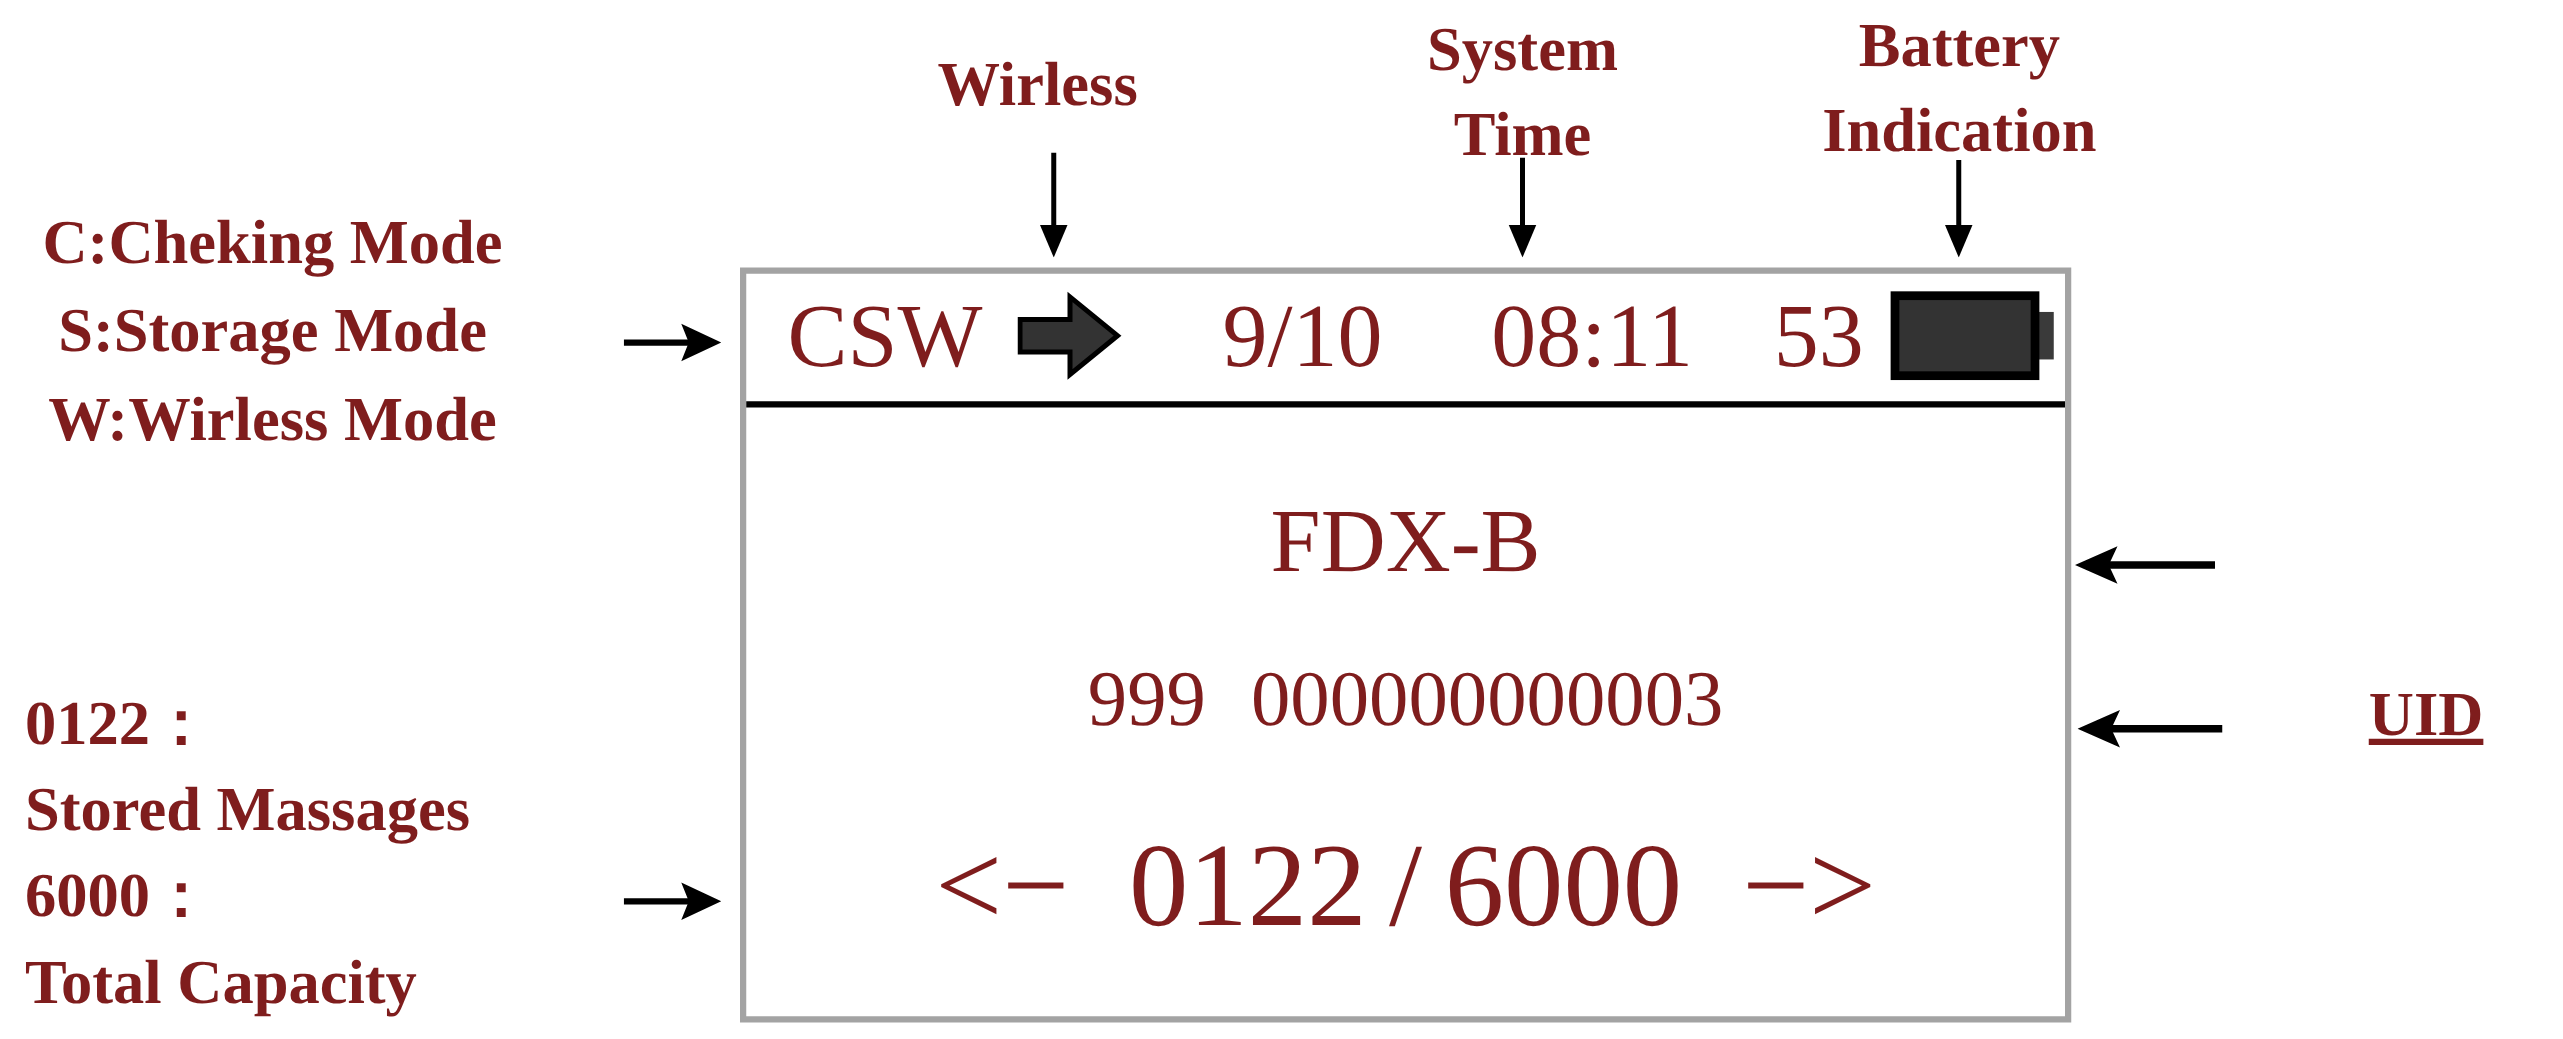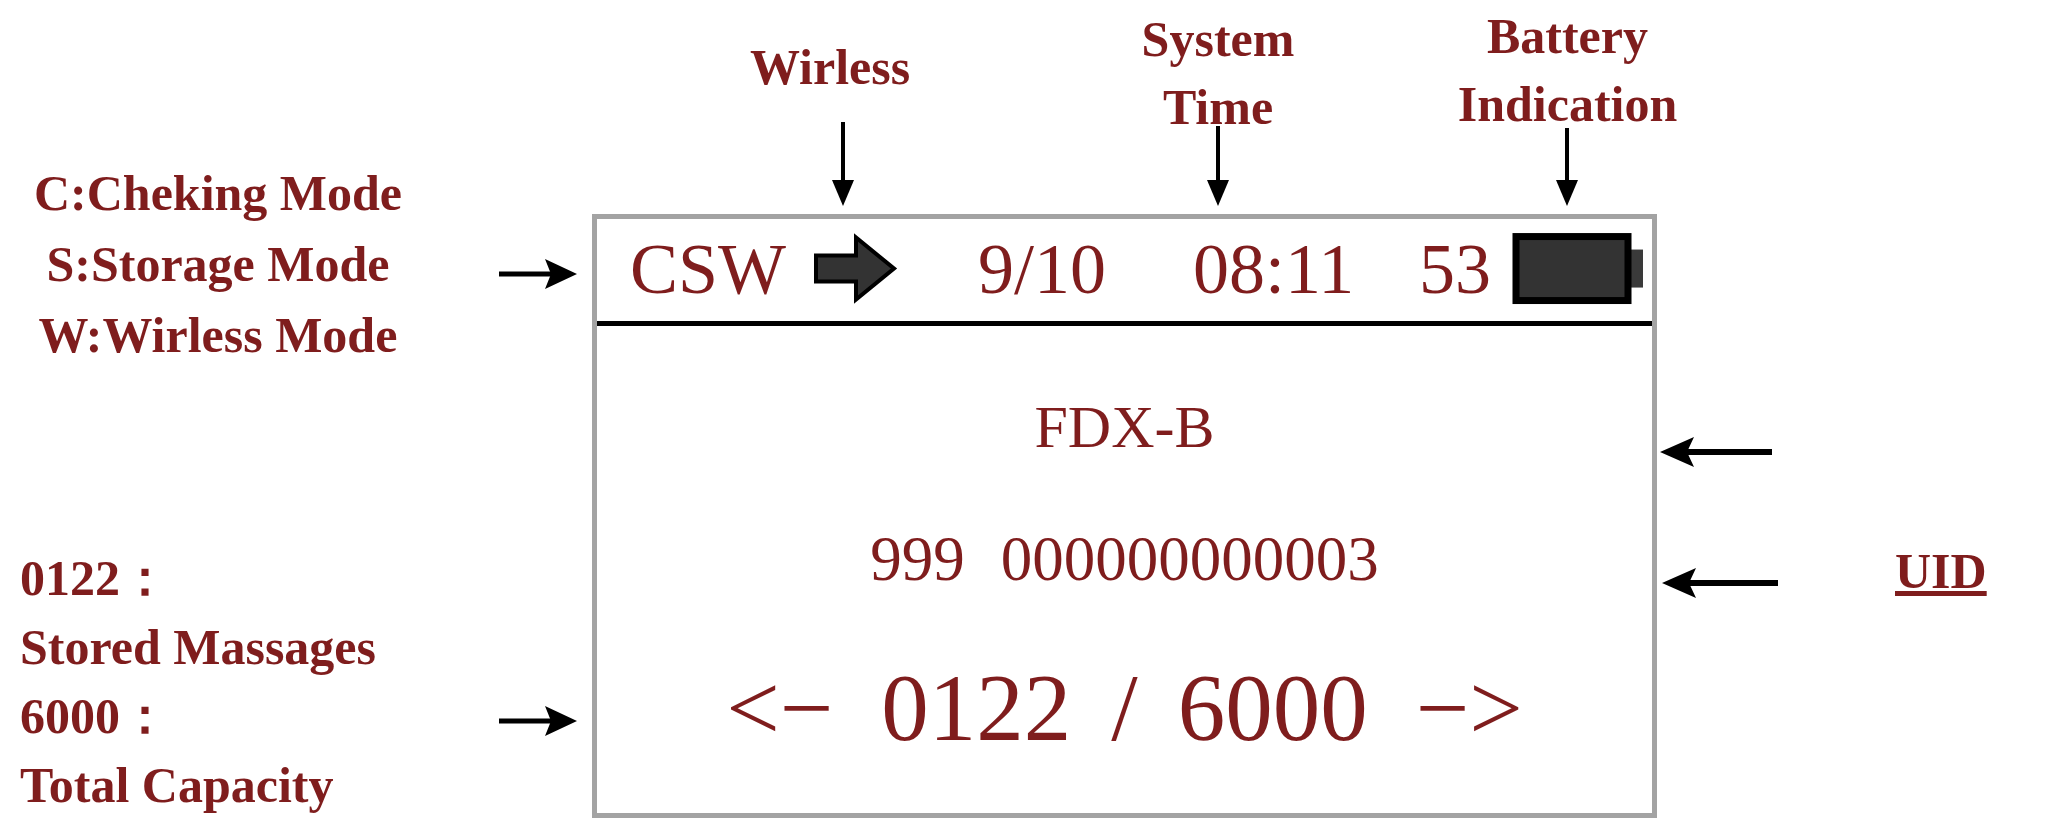--- a/index.html
+++ b/index.html
@@ -13,24 +13,24 @@
 
   
   .display-box {
     position:absolute; left:592px; top:214px; width:1065px; height:604px;
     border:5px solid #a3a3a3; box-sizing:border-box; background:#fff;
   }
   .status-bar { position:relative; height:102px; border-bottom:5px solid #000; }
   .status-item { position:absolute; top:50%; transform:translateY(-52%); font-size:72px; line-height:1; white-space:nowrap; }
   .main-area { position:relative; height:calc(100% - 107px); }
   .screen-line { position:absolute; left:0; width:100%; line-height:1; }
-  .tag-line { top:71px; font-size:60px; text-align:center; }
+  .tag-line { top:71px; font-size:72px; text-align:center; }
   .uid-line { top:202px; font-size:63px; display:flex; justify-content:center; gap:36px; }
   .counter-line { top:335px; font-size:95px; display:flex; justify-content:center; gap:48px; }
-  .counter-mid { display:flex; gap:40px; }
+  .counter-mid { display:flex; gap:18px; }
 
   .legend-mode { left:0; top:158px; width:436px; text-align:center; line-height:71px; }
   .legend-storage { left:20px; top:544px; text-align:left; line-height:69px; }
   .label-wireless { left:750px; top:33px; }
   .label-systime { left:1107px; top:5px; width:222px; }
   .label-battery { left:1400px; top:2px; width:335px; }
   .label-tagtype { left:1835px; top:414px; line-height:1.2; }
   .label-uid { left:1895px; top:541px; line-height:1.2;text-decoration:underline; }
 </style>
 </head>

